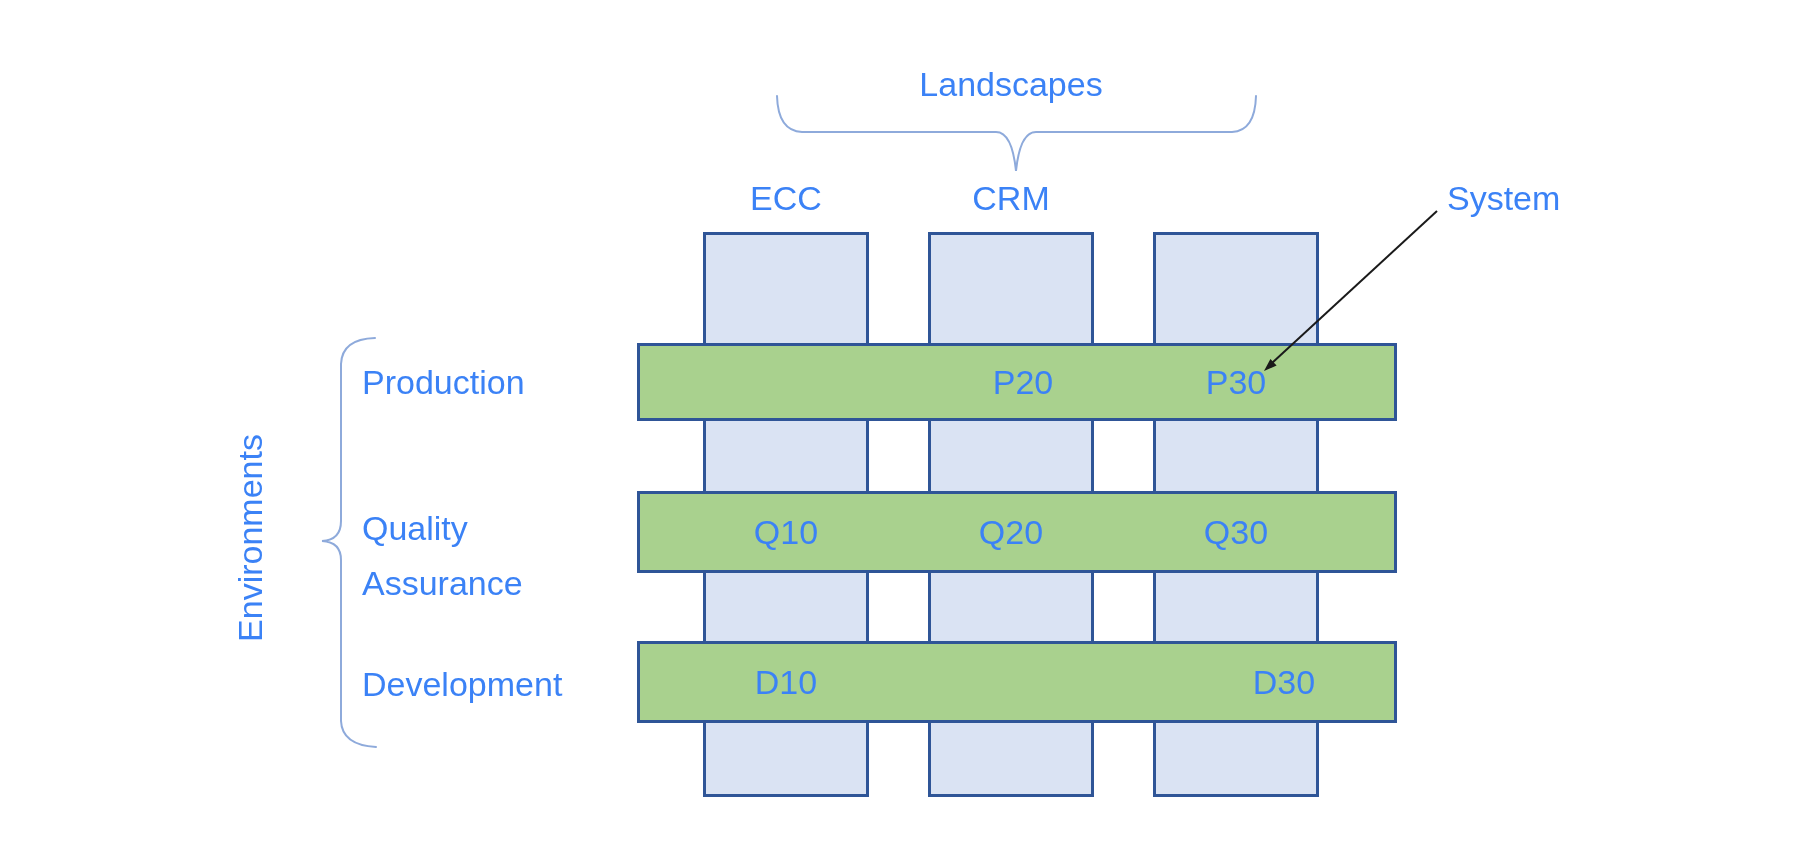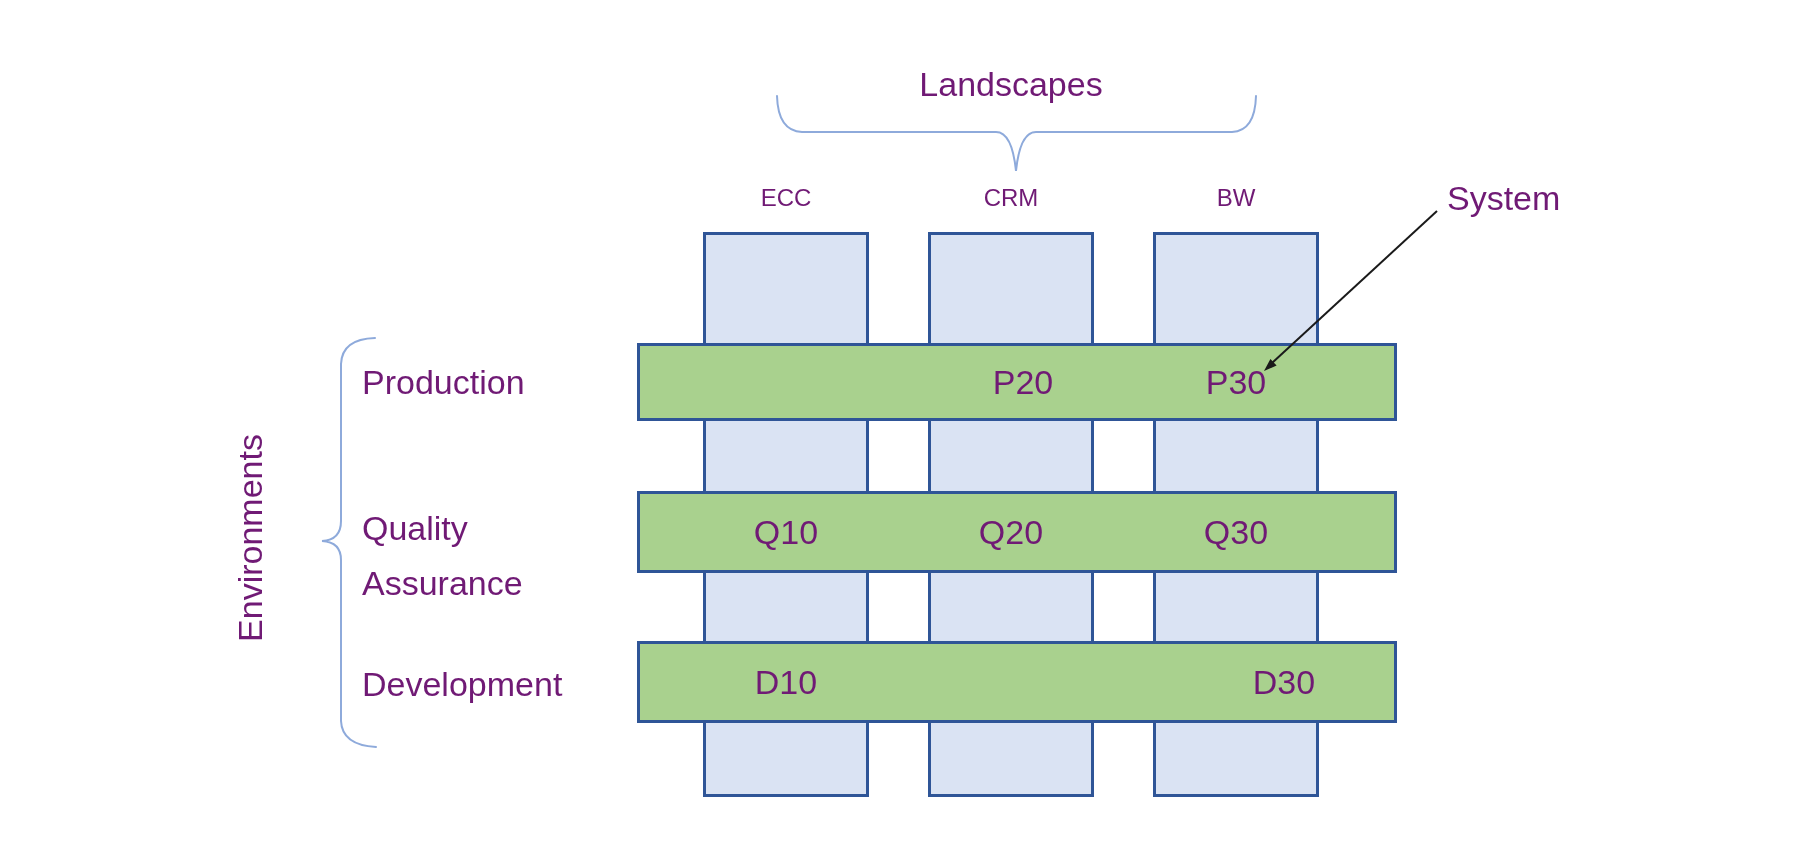--- a/index.html
+++ b/index.html
@@ -2,21 +2,21 @@
 <html><head>
 <meta charset="utf-8">
 <style>
   html, body { margin: 0; padding: 0; background: #ffffff; }
   .canvas {
     position: relative;
     width: 1800px;
     height: 850px;
     background: #ffffff;
     font-family: "Liberation Sans", sans-serif;
-    color: #701a75;
+    color: #3b82f6;
     overflow: hidden;
   }
   .abs { position: absolute; }
   .label {
     font-size: 34px;
     line-height: 40px;
     white-space: nowrap;
   }
   .centered { text-align: center; }
   .column {
@@ -55,21 +55,21 @@
   }
   .qa-label {
     width: 185px;
     line-height: 55px;
     white-space: normal;
   }
   .col-header {
     position: absolute;
     top: 178px;
     width: 166px;
-    font-size: 24px;
+    font-size: 34px;
     line-height: 40px;
     text-align: center;
     z-index: 3;
   }
   .env-label {
     position: absolute;
     left: 140px;
     top: 518px;
     width: 220px;
     height: 40px;
@@ -89,21 +89,20 @@
 </style>
 </head>
 <body>
 
 <div class="canvas">
 
   <div class="abs label centered" style="left:911px; top:64px; width:200px;">Landscapes</div>
 
   <div class="col-header" style="left:703px;">ECC</div>
   <div class="col-header" style="left:928px;">CRM</div>
-  <div class="col-header" style="left:1153px;">BW</div>
 
   <div class="column" style="left:703px;"></div>
   <div class="column" style="left:928px;"></div>
   <div class="column" style="left:1153px;"></div>
 
   <div class="bar" style="top:343px; height:78px;"></div>
   <div class="bar" style="top:491px; height:82px;"></div>
   <div class="bar" style="top:641px; height:82px;"></div>
 
   <div class="cell-label" style="left:940px; top:362px;">P20</div>

